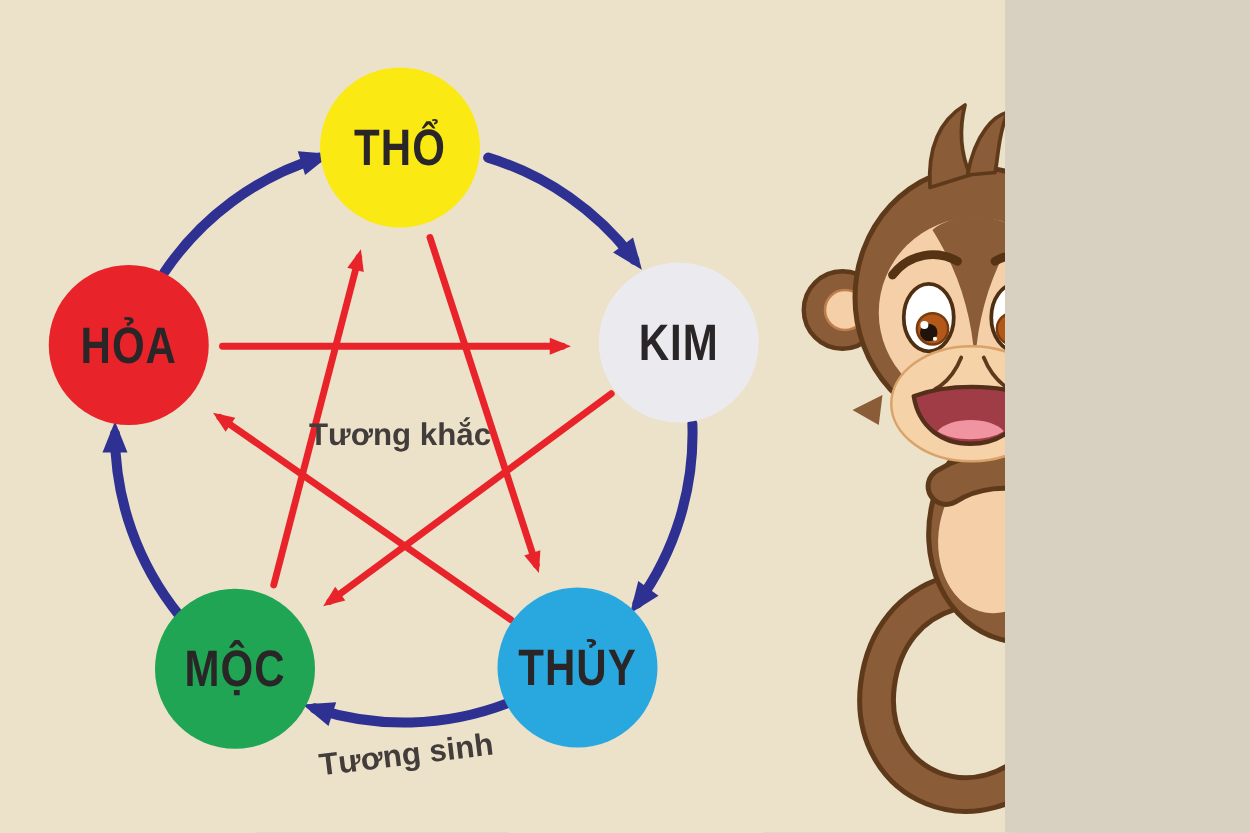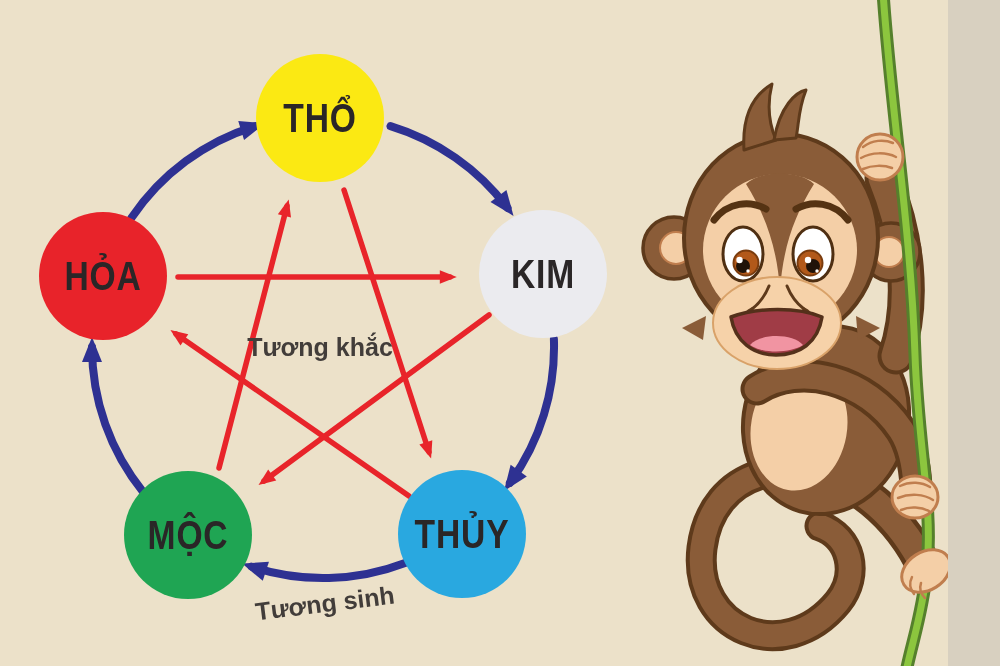--- a/index.html
+++ b/index.html
@@ -1,17 +1,17 @@
 <!DOCTYPE html>
 <html><head>
 <meta charset="utf-8">
 <style>
   html,body{margin:0;padding:0;background:#d8d0c0;}
   .stage{
-    position:relative;width:948px;height:666px;overflow:hidden;
+    position:relative;width:804px;height:666px;overflow:hidden;
     background:#ece1c9;font-family:"Liberation Sans",sans-serif;
   }
   .stage svg{display:block;position:absolute;left:0;top:0;}
   .sinh-arc{stroke:#2e3192;stroke-width:8;fill:none;stroke-linecap:round;}
   .khac-line{stroke:#e8242a;stroke-width:5.5;fill:none;stroke-linecap:round;}
   .el-circle{stroke:none;}
   .el-label{
     font-family:"Liberation Sans","DejaVu Sans",sans-serif;
     font-weight:bold;font-size:41px;letter-spacing:1px;fill:#2a2627;
     text-anchor:middle;

